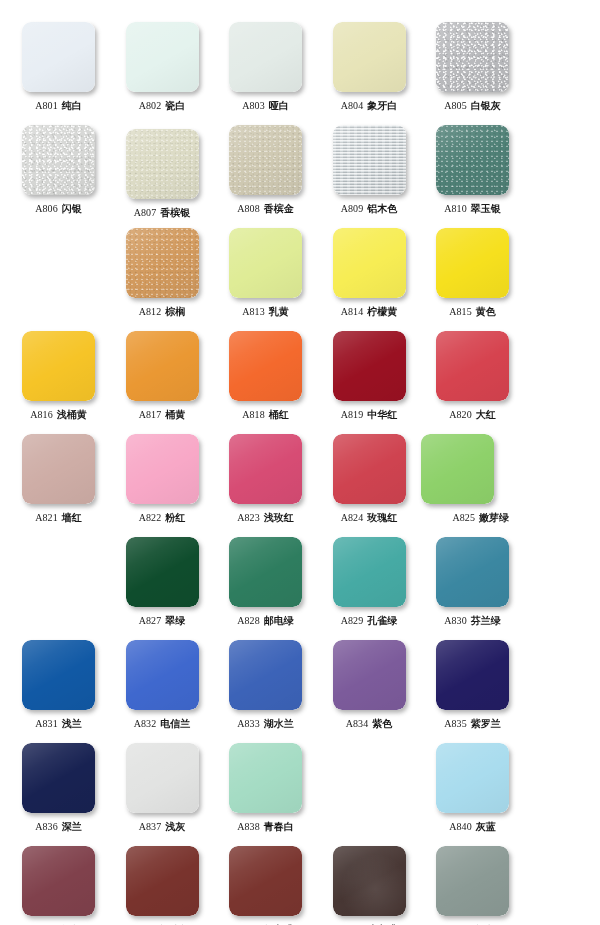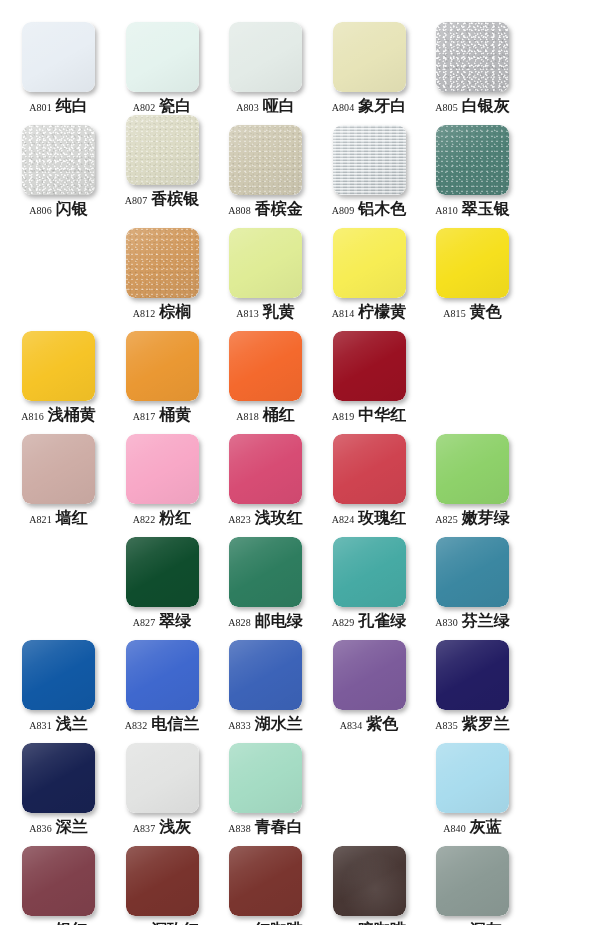--- a/index.html
+++ b/index.html
@@ -114,21 +114,21 @@
     font-family: "Liberation Sans", "DejaVu Sans", sans-serif;
   }
   .chip-label .code {
     font-family: "Liberation Serif", "DejaVu Serif", serif;
     font-size: 10px;
     letter-spacing: 0.1px;
   }
   .chip-label .cname {
     margin-left: 4px;
     font-weight: 700;
-    font-size: 16px;
+    font-size: 10px;
   }
 </style>
 </head>
 <body>
 
 <div id="chart">
     <div class="swatch-cell" style="left: 7px; top: 22px;">
       <div class="chip-wrap">
         <div class="chip" title="纯白">
           <div class="base" style="background-color: rgb(232, 238, 244);"></div>
@@ -175,21 +175,21 @@
     </div>
     <div class="swatch-cell" style="left: 7px; top: 125px;">
       <div class="chip-wrap">
         <div class="chip tex-metallic" title="闪银">
           <div class="base" style="background-color: rgb(214, 215, 213);"></div>
           <div class="sheen"></div>
         </div>
       </div>
       <div class="chip-label"><span class="code">A806</span><span class="cname">闪银</span></div>
     </div>
-    <div class="swatch-cell" style="left: 110.5px; top: 115px;">
+    <div class="swatch-cell" style="left: 110.5px; top: 129px;">
       <div class="chip-wrap">
         <div class="chip tex-grain" title="香槟银">
           <div class="base" style="background-color: rgb(220, 219, 197);"></div>
           <div class="sheen"></div>
         </div>
       </div>
       <div class="chip-label"><span class="code">A807</span><span class="cname">香槟银</span></div>
     </div>
     <div class="swatch-cell" style="left: 214px; top: 125px; text-align: center;">
       <div class="chip-wrap">
@@ -283,20 +283,29 @@
     </div>
     <div class="swatch-cell" style="left: 317.5px; top: 331px;">
       <div class="chip-wrap">
         <div class="chip" title="中华红">
           <div class="base" style="background-color: rgb(154, 17, 34);"></div>
           <div class="sheen"></div>
         </div>
       </div>
       <div class="chip-label"><span class="code">A819</span><span class="cname">中华红</span></div>
     </div>
+    <div class="swatch-cell" style="left: 421px; top: 331px;">
+      <div class="chip-wrap">
+        <div class="chip" title="大红">
+          <div class="base" style="background-color: rgb(214, 67, 79);"></div>
+          <div class="sheen"></div>
+        </div>
+      </div>
+      <div class="chip-label"><span class="code">A820</span><span class="cname">大红</span></div>
+    </div>
     <div class="swatch-cell" style="left: 7px; top: 434px;">
       <div class="chip-wrap">
         <div class="chip" title="墙红">
           <div class="base" style="background-color: rgb(206, 173, 166);"></div>
           <div class="sheen"></div>
         </div>
       </div>
       <div class="chip-label"><span class="code">A821</span><span class="cname">墙红</span></div>
     </div>
     <div class="swatch-cell" style="left: 110.5px; top: 434px;">
@@ -319,21 +328,21 @@
     </div>
     <div class="swatch-cell" style="left: 317.5px; top: 434px;">
       <div class="chip-wrap">
         <div class="chip" title="玫瑰红">
           <div class="base" style="background-color: rgb(207, 67, 80);"></div>
           <div class="sheen"></div>
         </div>
       </div>
       <div class="chip-label"><span class="code">A824</span><span class="cname">玫瑰红</span></div>
     </div>
-    <div class="swatch-cell" style="left: 421px; top: 434px;">
+    <div class="swatch-cell" style="left: 406px; top: 434px; text-align: right;">
       <div class="chip-wrap">
         <div class="chip" title="嫩芽绿">
           <div class="base" style="background-color: rgb(142, 209, 106);"></div>
           <div class="sheen"></div>
         </div>
       </div>
       <div class="chip-label"><span class="code">A825</span><span class="cname">嫩芽绿</span></div>
     </div>
     <div class="swatch-cell" style="left: 110.5px; top: 537px;">
       <div class="chip-wrap">

